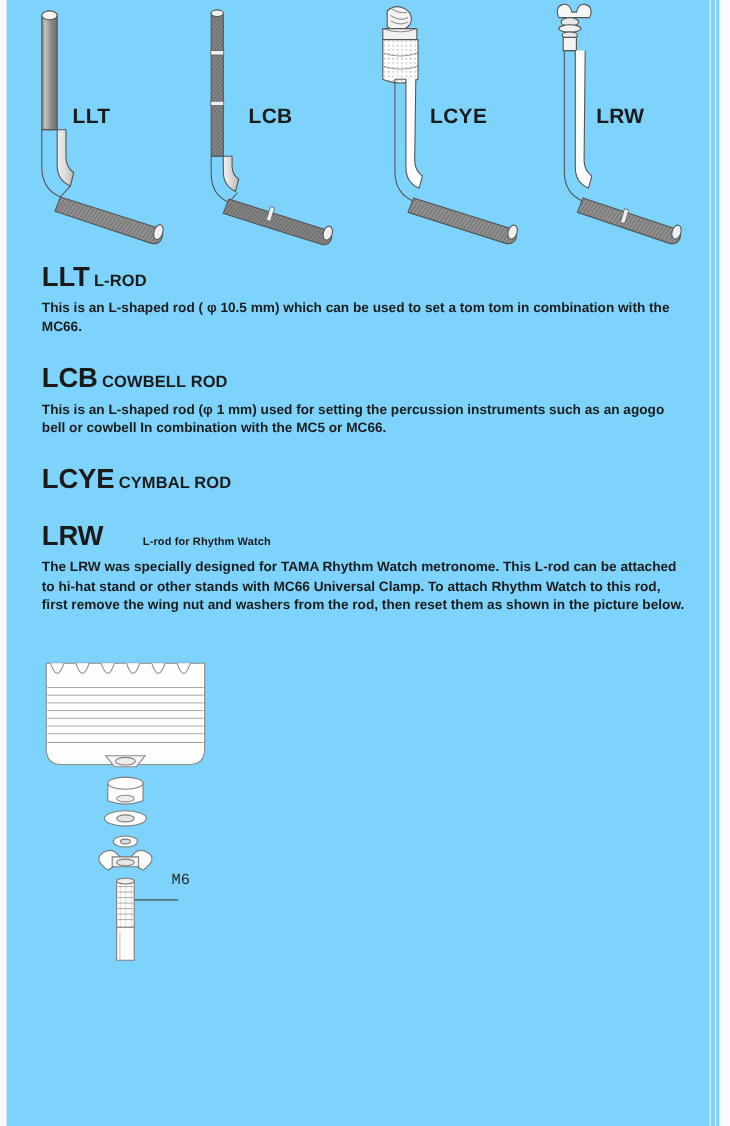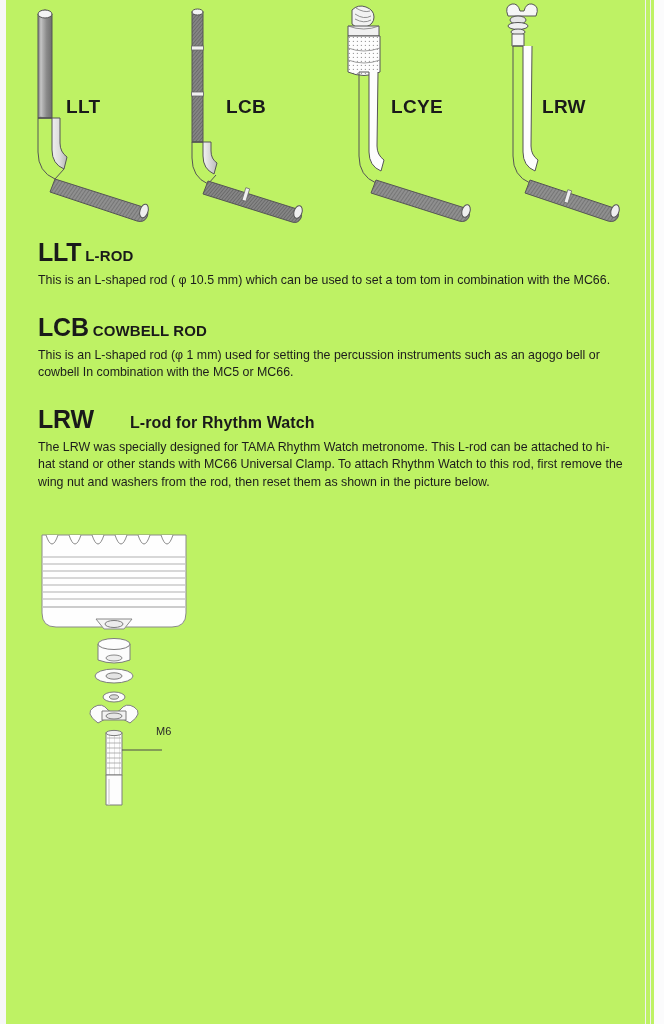--- a/index.html
+++ b/index.html
@@ -8,21 +8,21 @@
     background: #ffffff;
   }
   body {
     font-family: "Liberation Sans", sans-serif;
     -webkit-font-smoothing: antialiased;
   }
   .page {
     position: relative;
     width: 664px;
     height: 1024px;
-    background: #bef264;
+    background: #7dd3fc;
     overflow: hidden;
     box-sizing: border-box;
     border-left: 6px solid #f7f7f8;
     border-right: 10px solid #fbfbfc;
   }
   .edge-line {
     position: absolute;
     top: 0;
     bottom: 0;
     width: 1px;
@@ -78,48 +78,49 @@
     color: #1a1a1a;
     letter-spacing: -0.2px;
   }
   .sec-name {
     font-size: 15px;
     font-weight: bold;
     color: #1a1a1a;
     letter-spacing: 0.1px;
     margin-left: 4px;
   }
-  .sec-name.mixed { font-size: 16px; padding-left: 32px; }
+  .sec-name.mixed { font-size: 10px; padding-left: 32px; }
   .sec-body {
     margin: 0;
     font-size: 12.4px;
     line-height: 1.38;
     color: #1c1c1c;
     max-width: 600px;
+    font-weight: bold;
   }
 
   
   .exploded-wrap {
     position: relative;
     width: 648px;
     height: 300px;
     margin-top: 10px;
   }
   .exploded {
     position: absolute;
     left: 18px;
     top: 0;
   }
   .m6-label {
     position: absolute;
     left: 150px;
     top: 208px;
-    font-size: 11px;
+    font-size: 14px;
     color: #2a2a2a;
-    font-family: Liberation Sans, sans-serif;
+    font-family: Liberation Mono, monospace;
   }
 </style>
 </head>
 <body>
 
 <div class="page">
   <div class="edge-line r1"></div>
   <div class="edge-line r2"></div>
 
   <div class="rod-strip">
@@ -261,20 +262,23 @@
     </div>
 
     <div class="section s-lcb">
       <h2 class="sec-head">
         <span class="sec-code">LCB</span><span class="sec-name">COWBELL ROD</span>
       </h2>
       <p class="sec-body">This is an L-shaped rod (φ 1 mm) used for setting the percussion instruments such as an agogo bell or cowbell In combination with the MC5 or MC66.</p>
     </div>
 
     <div class="section s-lcye">
+      <h2 class="sec-head">
+        <span class="sec-code">LCYE</span><span class="sec-name">CYMBAL ROD</span>
+      </h2>
     </div>
 
     <div class="section s-lrw">
       <h2 class="sec-head">
         <span class="sec-code">LRW</span><span class="sec-name mixed">L-rod for Rhythm Watch</span>
       </h2>
       <p class="sec-body">The LRW was specially designed for TAMA Rhythm Watch metronome. This L-rod can be attached to hi-hat stand or other stands with MC66 Universal Clamp.
 To attach Rhythm Watch to this rod, first remove the wing nut and washers from the rod, then reset them as shown in the picture below.</p>
     </div>
   </div>

